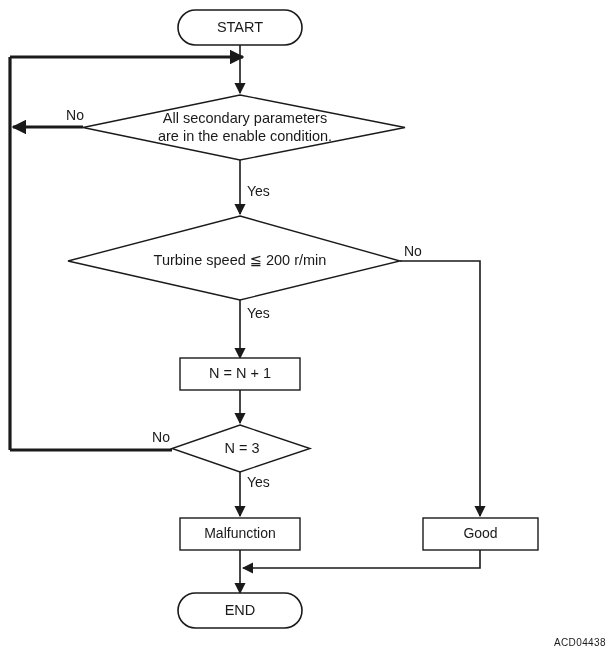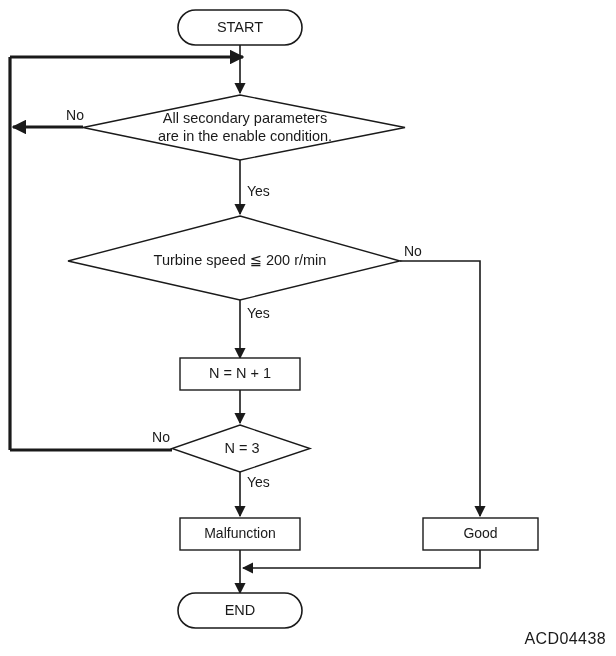--- a/index.html
+++ b/index.html
@@ -69,21 +69,21 @@
   }
   .branch-label-end {
     font-size: 14px;
     text-anchor: end;
     dominant-baseline: middle;
   }
   .ref-code {
     position: absolute;
     right: 10px;
     bottom: 8px;
-    font-size: 16px;
+    font-size: 10px;
     letter-spacing: 0.4px;
     font-family: "Liberation Sans", sans-serif;
     color: #1a1a1a;
     margin-top: 33px;
   }
 </style>
 </head>
 <body>
 
 <div id="flowchart-root">

